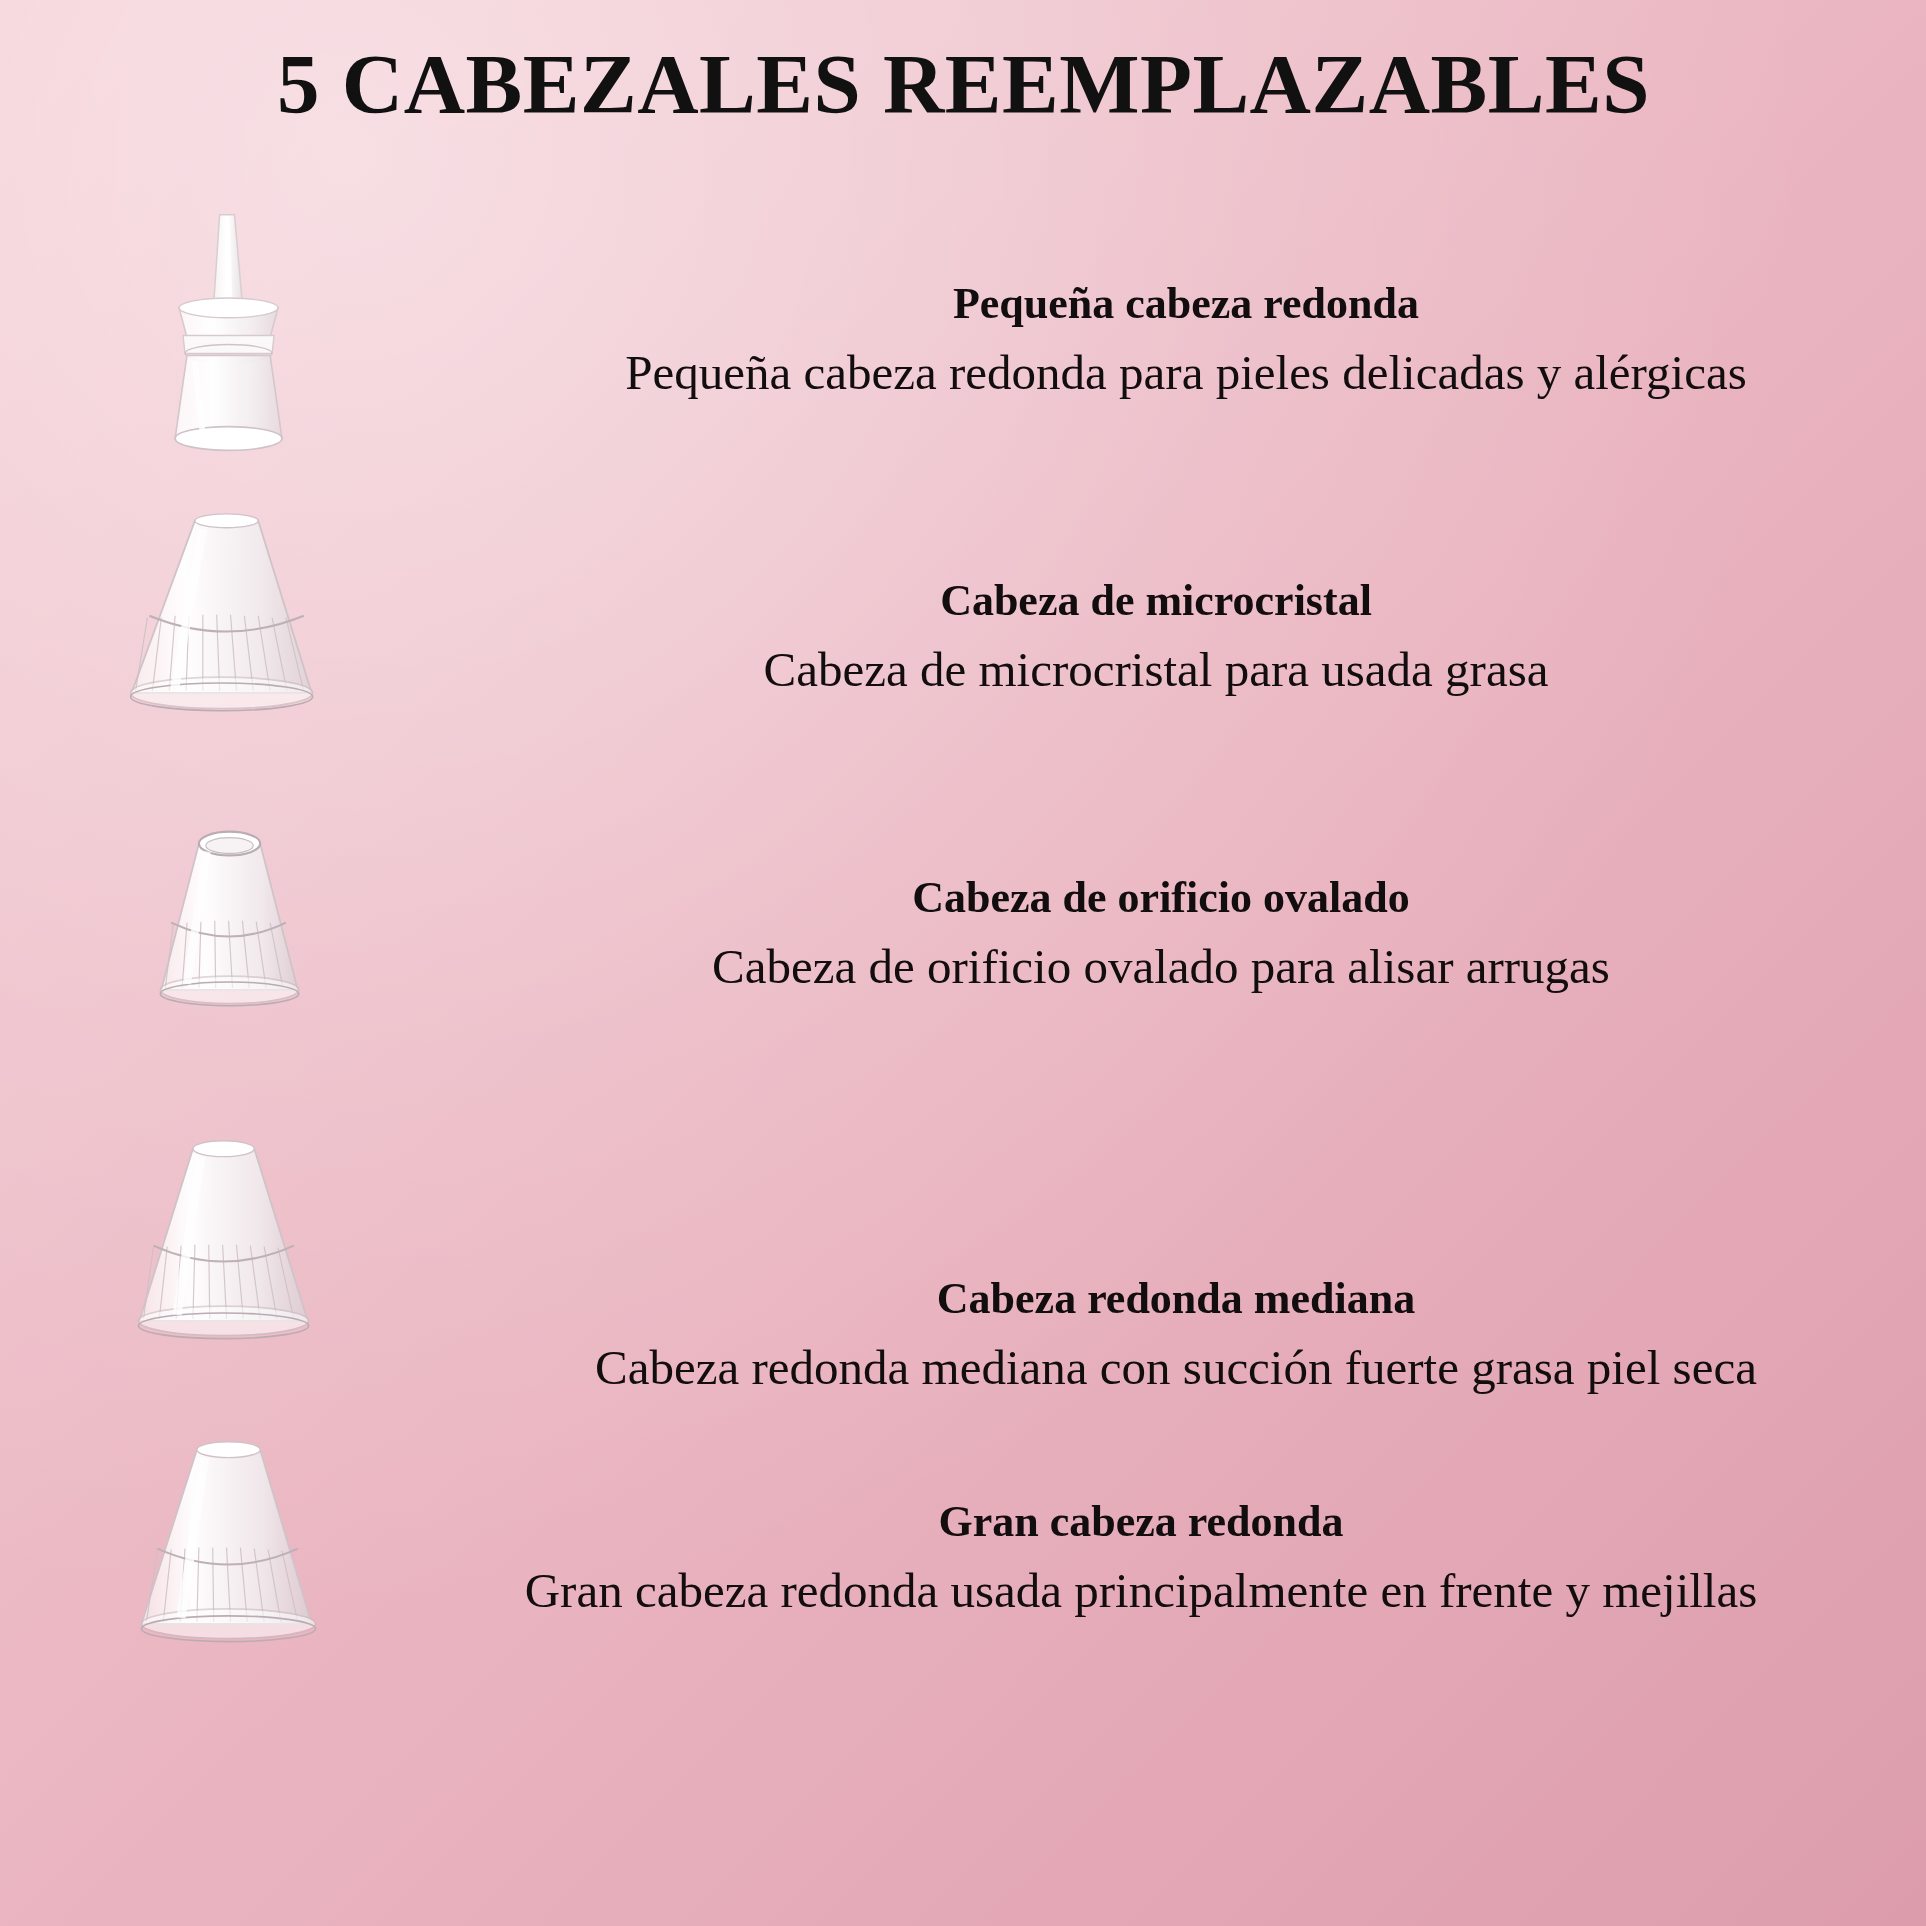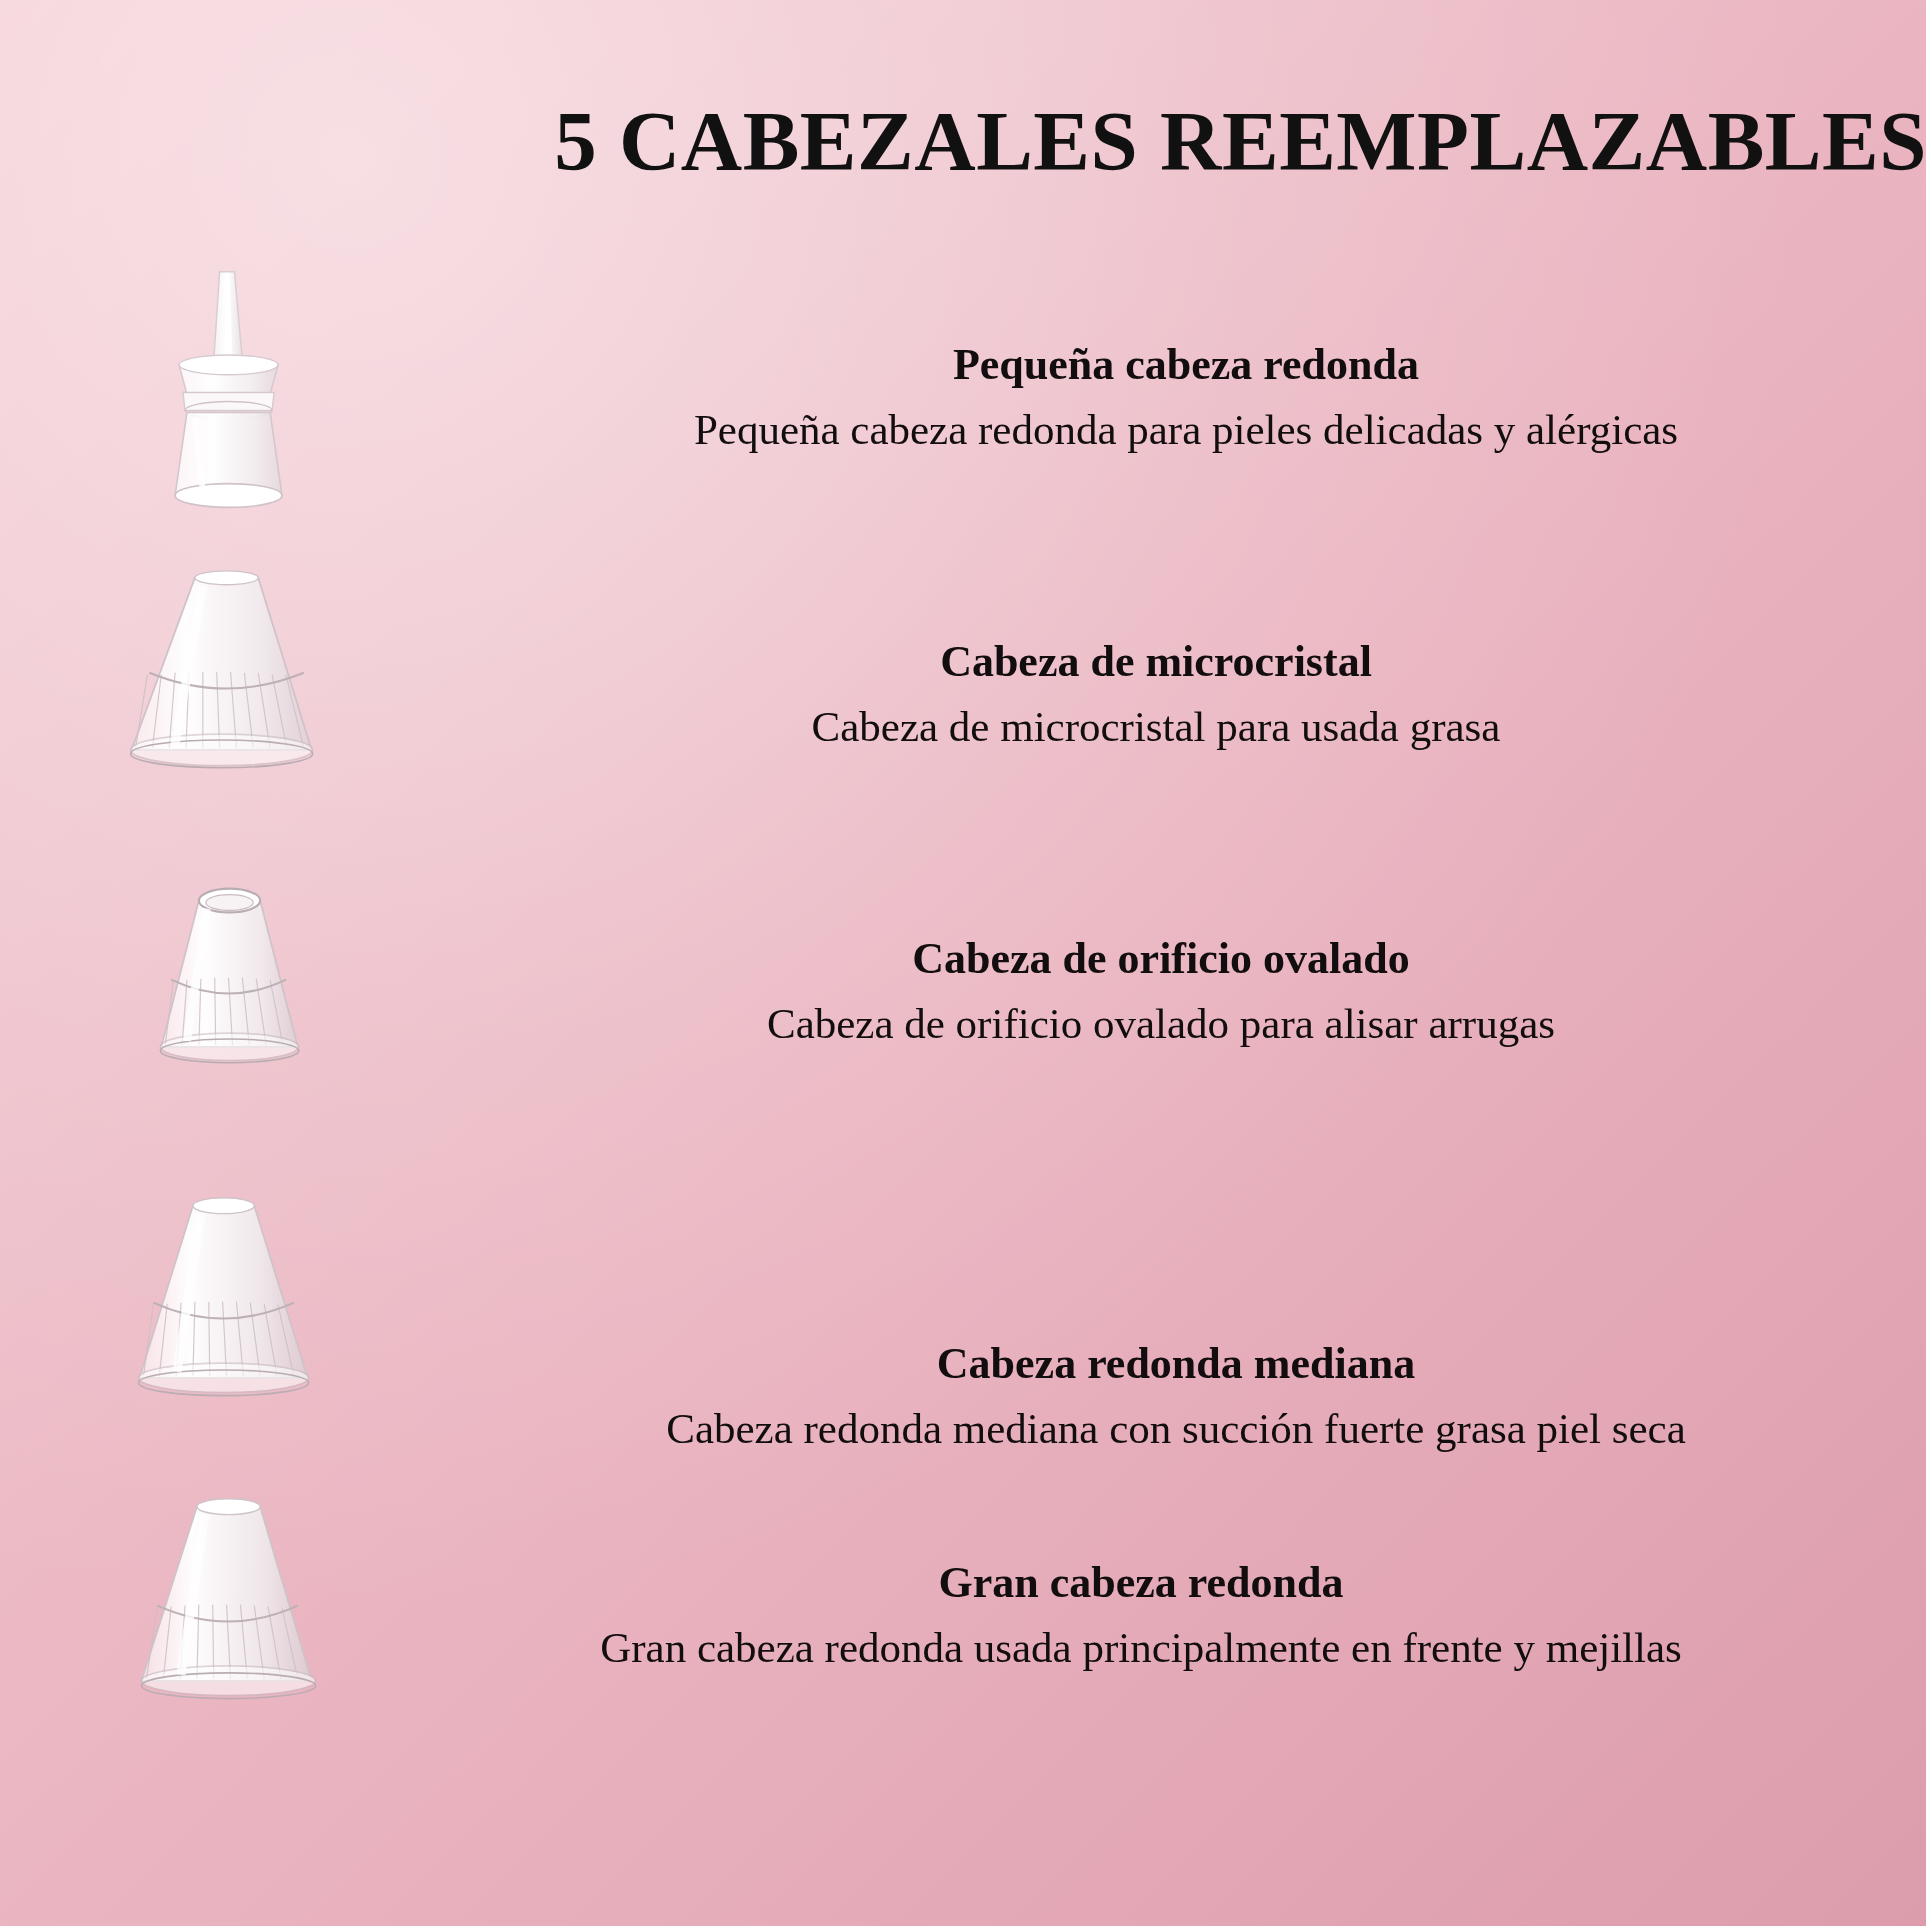--- a/index.html
+++ b/index.html
@@ -22,26 +22,26 @@
   
   .poster::before {
     content: "";
     position: absolute;
     inset: 0;
     background: radial-gradient(circle at 18% 8%, rgba(255,255,255,0.45) 0%, rgba(255,255,255,0.12) 38%, rgba(255,255,255,0) 62%);
     pointer-events: none;
   }
   .title {
     position: relative;
-    text-align: right;
+    text-align: center;
     font-weight: bold;
     font-size: 85px;
     letter-spacing: 0.5px;
     color: #111;
-    padding-top: 99px;
+    padding-top: 42px;
     line-height: 1;
   }
   .rows {
     position: relative;
     margin-top: 65px;
   }
   .row {
     position: relative;
     display: flex;
     align-items: center;
@@ -61,21 +61,21 @@
     text-align: center;
     color: #120d0e;
   }
   .head {
     font-weight: bold;
     font-size: 44px;
     line-height: 1.25;
     margin-bottom: 10px;
   }
   .desc {
-    font-size: 43px;
+    font-size: 49px;
     line-height: 1.3;
   }
   
   .r1 { height: 297px; }
   .r2 { height: 297px; align-items: center; }
   .r3 { height: 297px; }
   .r4 { height: 317px; align-items: flex-end; }
   .r5 { height: 317px; }
 
   .r1 .txt { transform: translateX(20px); }

